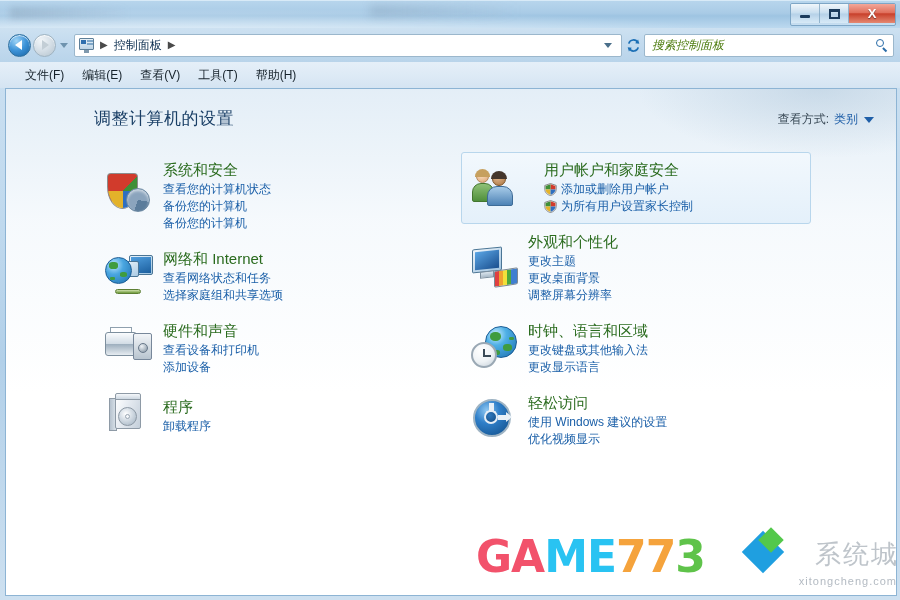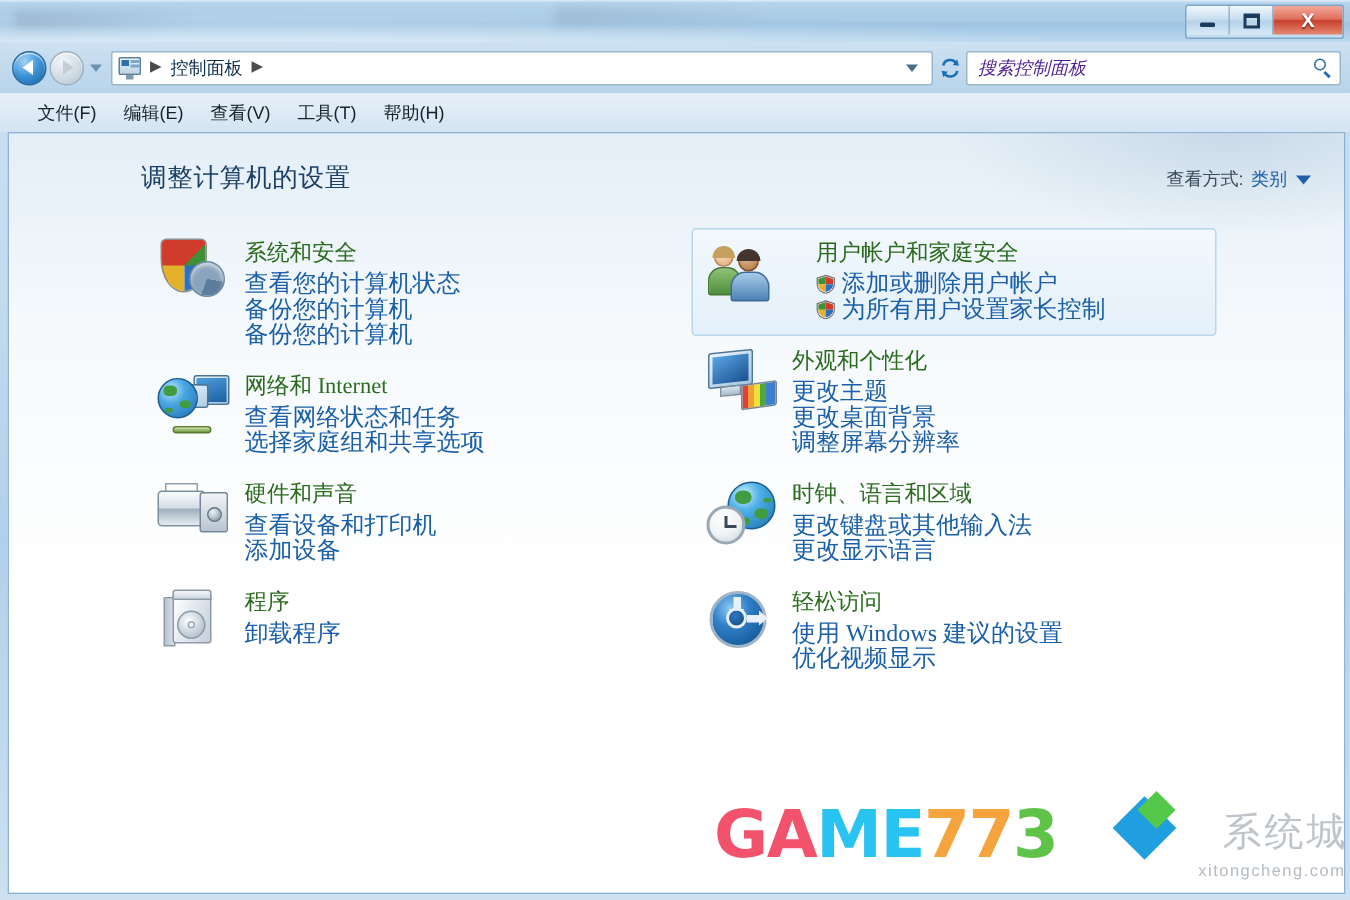--- a/index.html
+++ b/index.html
@@ -213,21 +213,21 @@
     border-radius: 2px;
     display: flex;
     align-items: center;
     padding: 0 4px 0 7px;
     box-sizing: border-box;
   }
   #search-placeholder {
     flex: 1 1 auto;
     font-size: 12px;
     font-style: italic;
-    color: #4c1d95;
+    color: #4d7c0f;
     white-space: nowrap;
     overflow: hidden;
   }
   .magnifier {
     width: 13px; height: 13px;
     position: relative;
     flex: 0 0 auto;
   }
   .magnifier::before {
     content: ""; position: absolute; left: 0; top: 0;
@@ -323,26 +323,25 @@
     margin-top: 22px;
     display: flex;
     padding: 0 0 0 0;
   }
   .col { width: 350px; }
   .col.left { margin-left: 90px; }
   .col.right { margin-left: 15px; }
 
   .cat {
     display: flex;
-    align-items: flex-start;
+    align-items: center;
     padding: 6px 8px 8px 8px;
     border: 1px solid transparent;
     border-radius: 3px;
     box-sizing: border-box;
-    font-family: Liberation Serif, serif;
   }
   .cat.hover {
     background: linear-gradient(180deg,#f2f8fd 0%, #e4f0fa 100%);
     border-color: #b8d6ec;
     gap: 16px;
   }
   .cat-icon {
     flex: 0 0 52px;
     height: 46px;
     position: relative;
@@ -350,21 +349,21 @@
   }
   .cat-body { flex: 1 1 auto; min-width: 0; padding-top: 1px; }
   .cat-title {
     font-size: 15px;
     color: #2a6b1e;
     line-height: 19px;
     margin-bottom: 2px;
     white-space: nowrap;
   }
   .cat-link {
-    font-size: 16px;
+    font-size: 12px;
     color: #1a5fa8;
     line-height: 17px;
     white-space: nowrap;
     display: flex;
     align-items: center;
   }
   .uac-shield {
     width: 13px; height: 13px;
     margin-right: 4px;
     flex: 0 0 auto;

